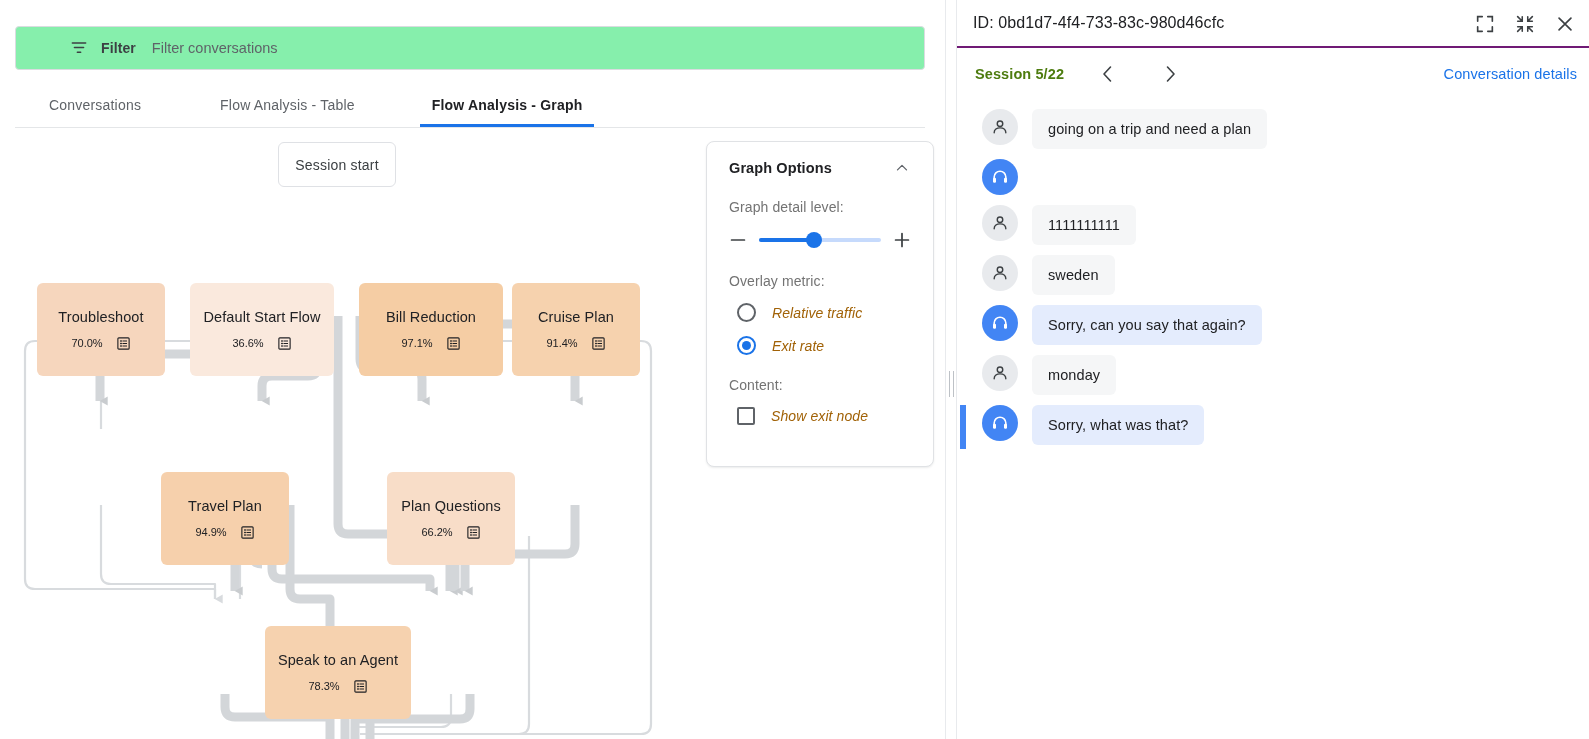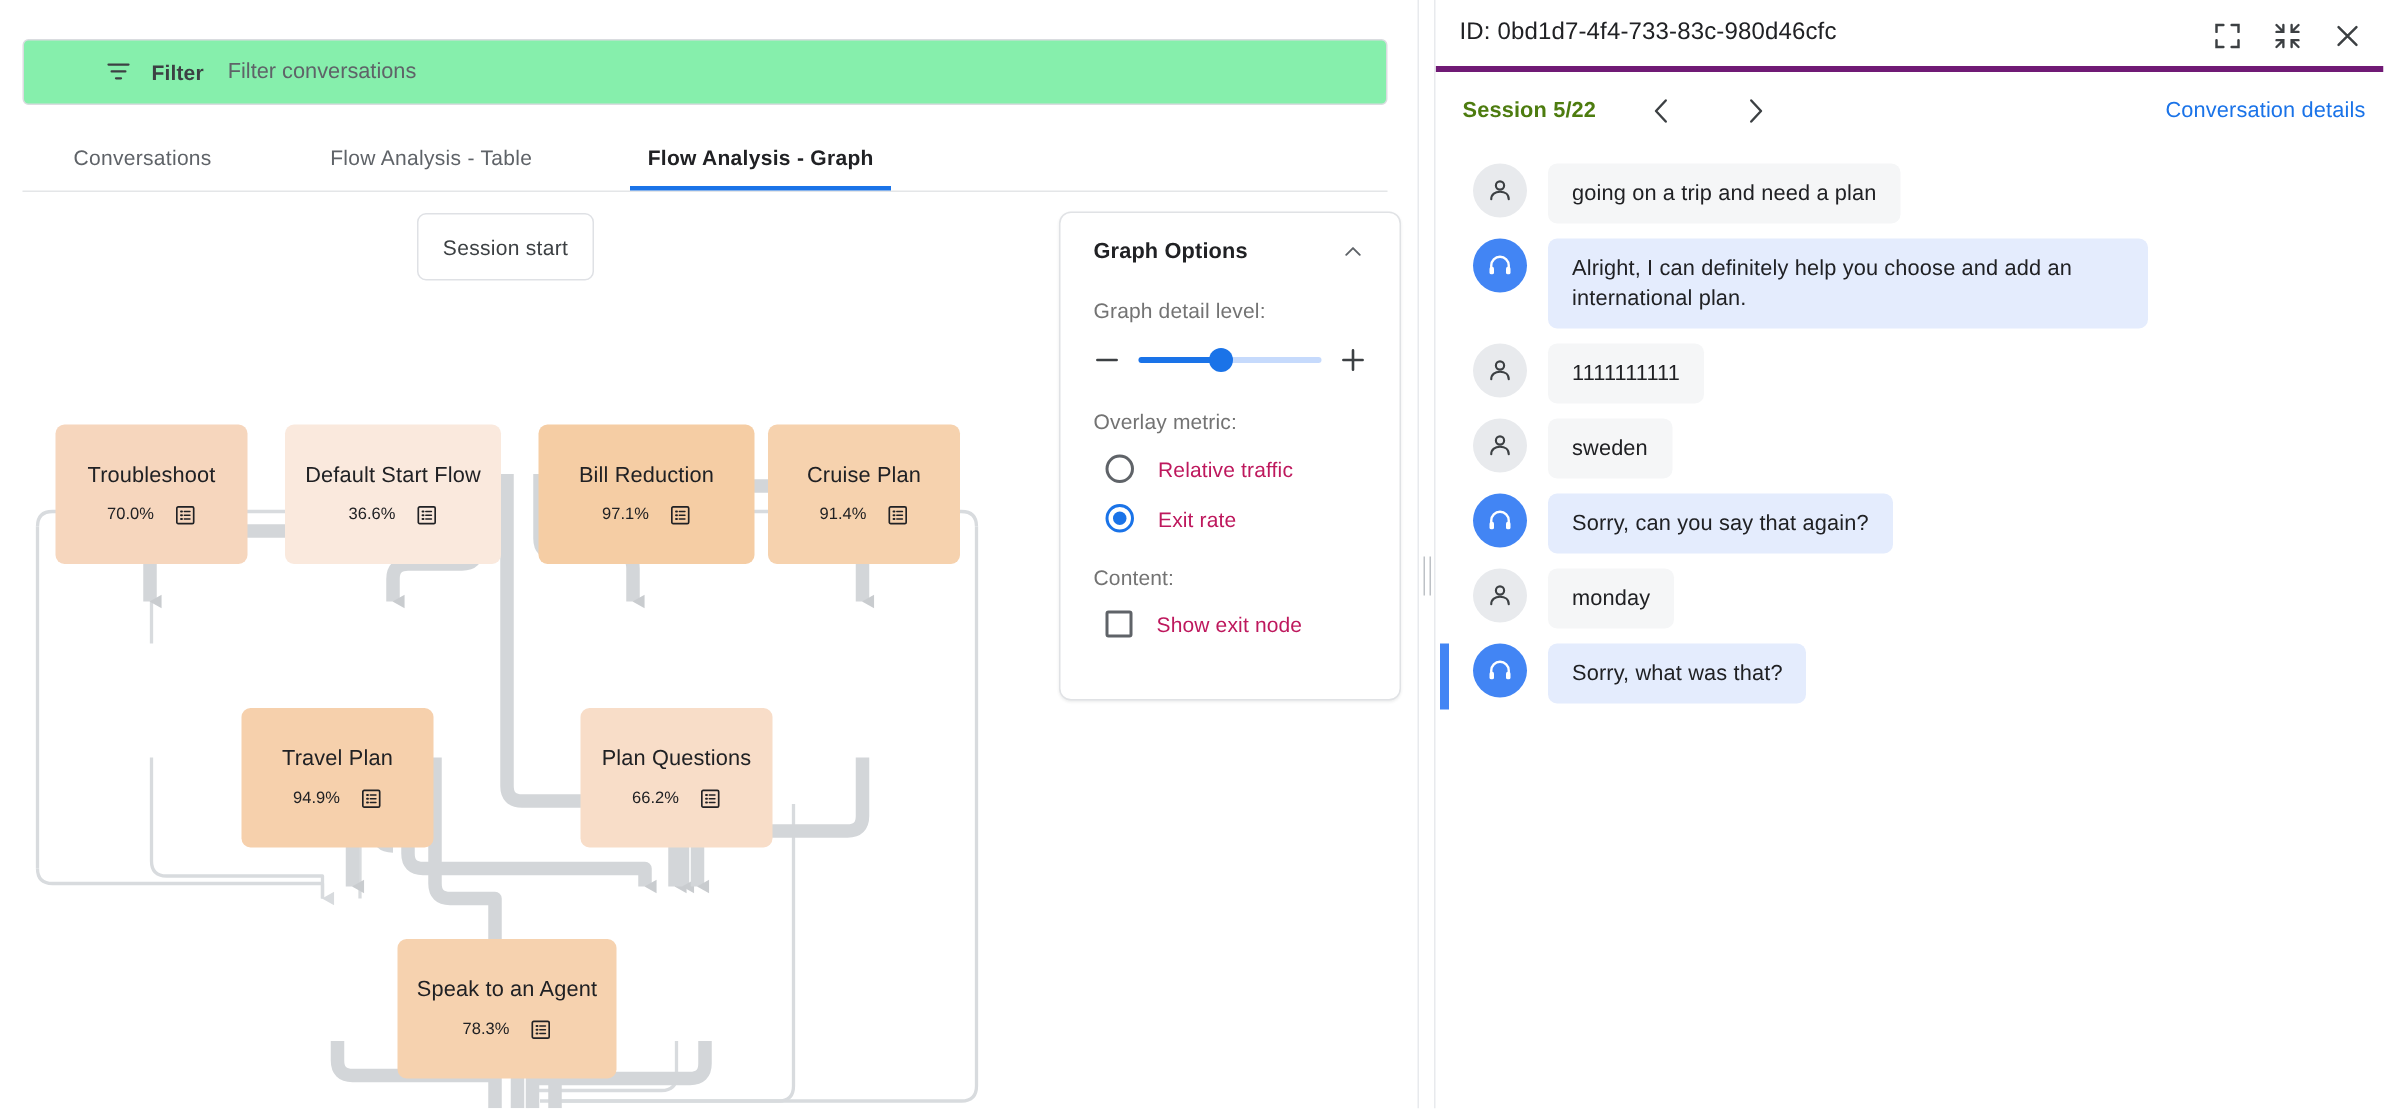--- a/index.html
+++ b/index.html
@@ -132,21 +132,21 @@
     gap: 16px; cursor: pointer;
   }
   .radio-outer {
     width: 19px; height: 19px; border-radius: 50%;
     border: 2px solid #5f6368; flex: none;
     display: flex; align-items: center; justify-content: center;
     margin-left: 8px;
   }
   .radio-outer.sel { border-color: #1a73e8; }
   .radio-dot { width: 9px; height: 9px; border-radius: 50%; background: #1a73e8; }
-  .radio-label, .check-label { font-size: 14px; color: #be185d; letter-spacing:.1px;}
+  .radio-label, .check-label { font-size: 14px; color: #a16207; letter-spacing:.1px;font-style:italic;}
   .check-box {
     width: 18px; height: 18px; border: 2px solid #5f6368; border-radius: 2px;
     flex: none; margin-left: 8px;
   }
 
   
   .splitter {
     position: absolute; left: 945px; top: 0; width: 12px; height: 739px;
     background: #fff; border-left: 1px solid #e8eaed; border-right: 1px solid #e8eaed;
     cursor: col-resize; z-index: 8;
@@ -157,21 +157,21 @@
   }
   .splitter-grip i { width: 1px; height: 26px; background: #bdc1c6; display: block; }
 
   
   .right-pane {
     position: relative; width: 632px; height: 739px;
     margin-left: 12px; background: #ffffff;
   }
   .rp-header {
     position: relative; height: 48px; width: 632px;
-    border-bottom: 4px solid #701a75;
+    border-bottom: 2px solid #701a75;
     display: flex; align-items: center;
   }
   .rp-id {
     margin-left: 16px; font-size: 16px; color: #202124; letter-spacing: .1px;
   }
   .rp-header-actions {
     position: absolute; right: 13px; top: 0; height: 48px;
     display: flex; align-items: center; gap: 18px;
   }
   .hdr-icon { width: 22px; height: 22px; display: block; cursor: pointer; }
@@ -481,21 +481,20 @@
           <div class="bubble user">going on a trip and need a plan</div>
         </div>
         <div class="msg-row">
           <div class="avatar agent">
             <svg viewBox="0 0 24 24" width="20" height="20">
               <path d="M5 14 V12 A7 7 0 0 1 19 12 V14" fill="none" stroke="#fff" stroke-width="1.9" stroke-linecap="round"></path>
               <rect x="3.6" y="13" width="3.6" height="6" rx="1.5" fill="#fff"></rect>
               <rect x="16.8" y="13" width="3.6" height="6" rx="1.5" fill="#fff"></rect>
             </svg>
           </div>
-          <div class="bubble agent">Alright, I can definitely help you choose and add an international plan.</div>
         </div>
         <div class="msg-row">
           <div class="avatar user">
             <svg viewBox="0 0 24 24" width="20" height="20">
               <circle cx="12" cy="8" r="3.3" fill="none" stroke="#3c4043" stroke-width="1.7"></circle>
               <path d="M5 19 C5 14.8 8.2 13 12 13 C15.8 13 19 14.8 19 19" fill="none" stroke="#3c4043" stroke-width="1.7" stroke-linecap="round"></path>
             </svg>
           </div>
           <div class="bubble user">1111111111</div>
         </div>

